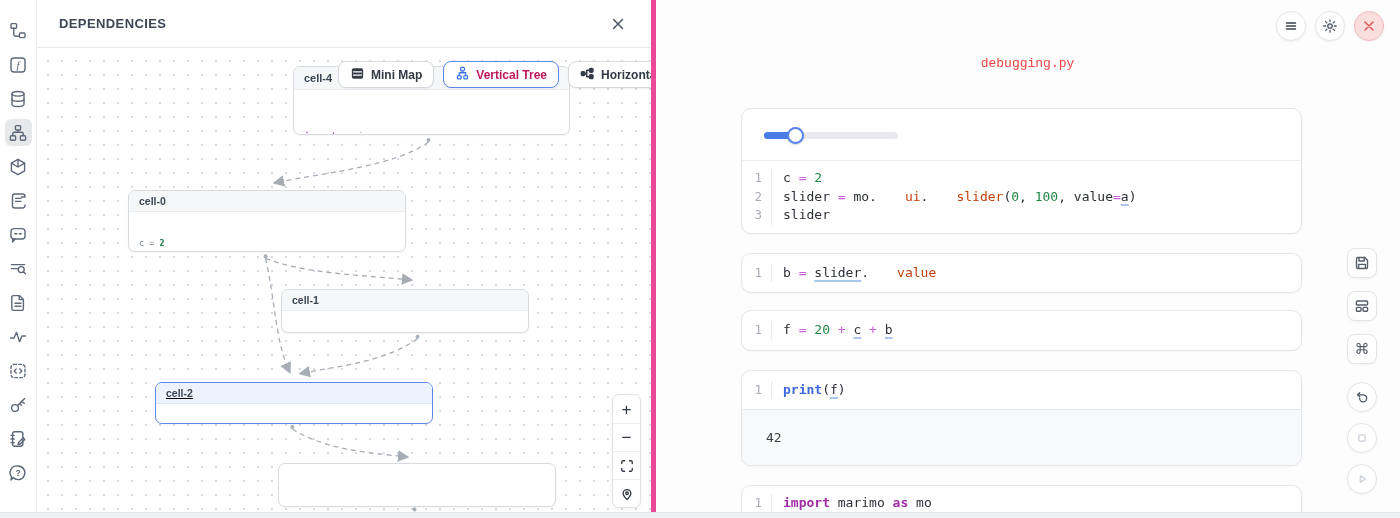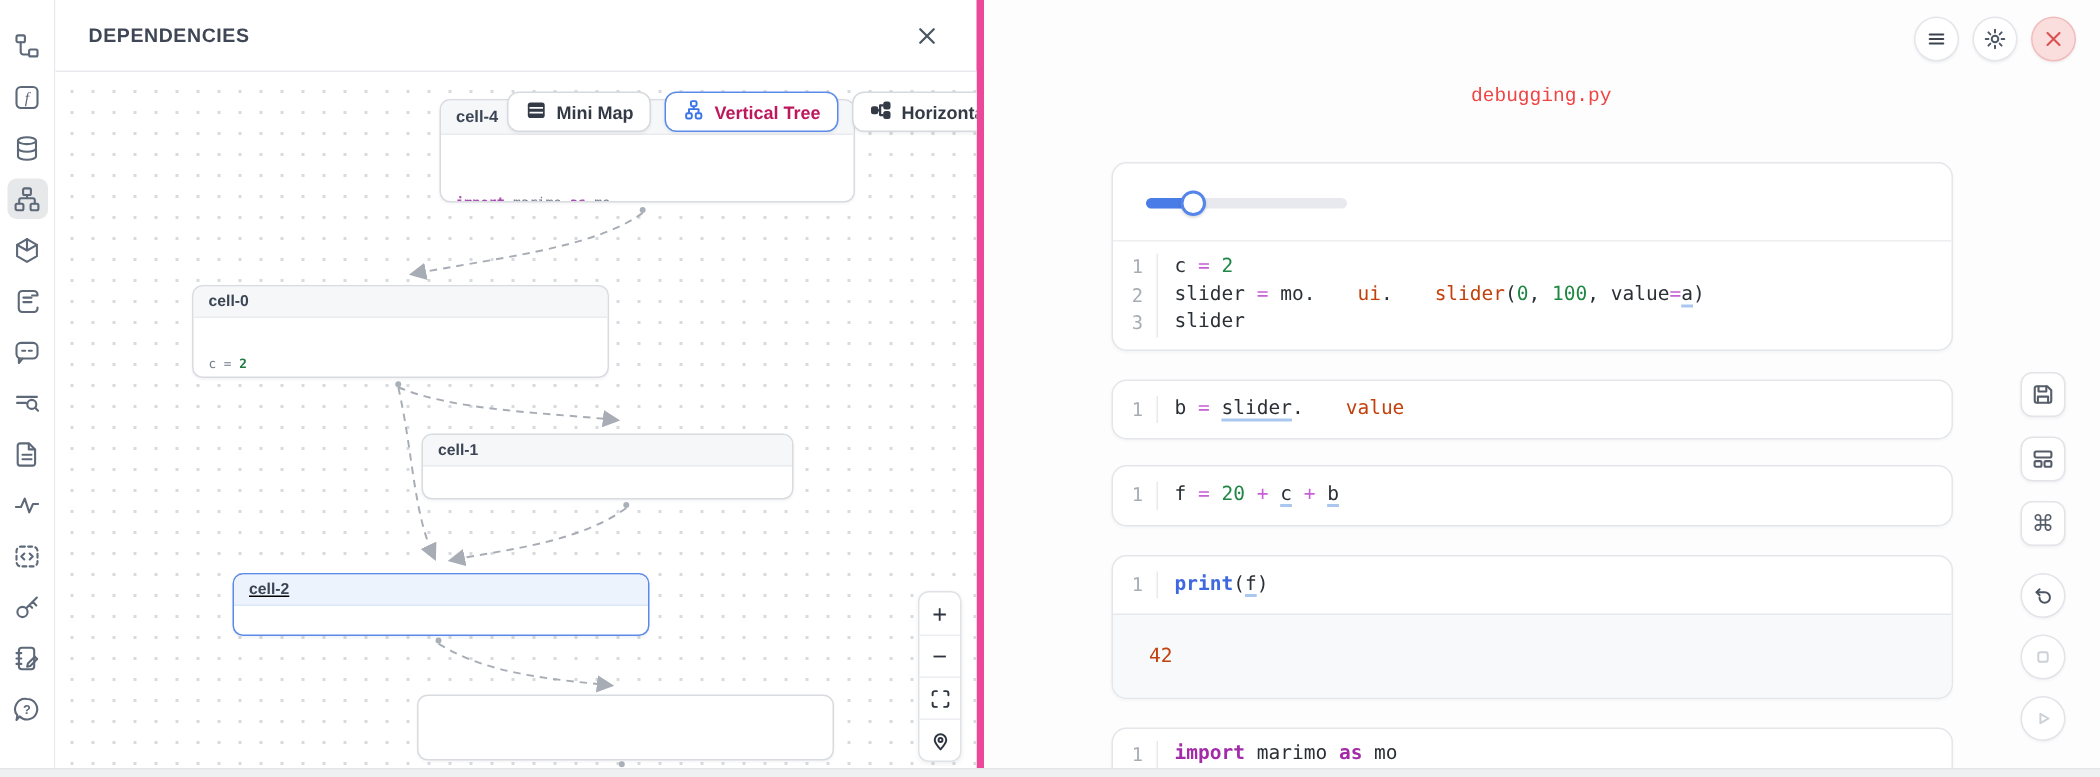--- a/index.html
+++ b/index.html
@@ -91,21 +91,21 @@
   .code { padding-left:11px; white-space:pre; color:#2b2f36; }
   .tk-p  { color:#2b2f36; }
   .tk-kw { color:#a22ba8; font-weight:700; }
   .tk-op { color:#c75fd6; }
   .tk-num{ color:#1f8744; }
   .tk-fn { color:#c2410c;margin-left:28px; }
   .tk-fnb{ color:#3e68e0; font-weight:700; }
   .tk-uv { color:#2b2f36; text-decoration:underline; text-decoration-color:#a9c7ef; text-decoration-thickness:1.5px; text-underline-offset:3px; }
 
   .output-area { border-top:1px solid #e8e9eb; background:#f8f9fa; height:56px; display:flex; align-items:center;
-                 padding-left:24px; font-family:"DejaVu Sans Mono", monospace; font-size:13px; color:#c2410c; }
+                 padding-left:24px; font-family:"DejaVu Sans Mono", monospace; font-size:13px; color:#404040; }
 
   .side-actions { position:absolute; left:691px; top:248px; display:flex; flex-direction:column; align-items:center; z-index:6; }
   .sq-btn { width:30px; height:30px; border-radius:8px; background:#fff; border:1px solid #e2e4e8;
             box-shadow:0 1px 2px rgba(30,40,60,.05); display:flex; align-items:center; justify-content:center;
             cursor:pointer; margin-bottom:13px; }
   .sq-btn svg { stroke:#555d69; fill:none; stroke-width:1.4; stroke-linecap:round; stroke-linejoin:round; }
   .sq-btn .cmd { font-size:15px; color:#555d69; line-height:1; font-family:"DejaVu Sans", sans-serif; }
   .rnd-btn { width:30px; height:30px; border-radius:50%; background:#fff; border:1px solid #e2e4e8;
              box-shadow:0 1px 2px rgba(30,40,60,.05); display:flex; align-items:center; justify-content:center;
              cursor:pointer; margin-bottom:11px; }

